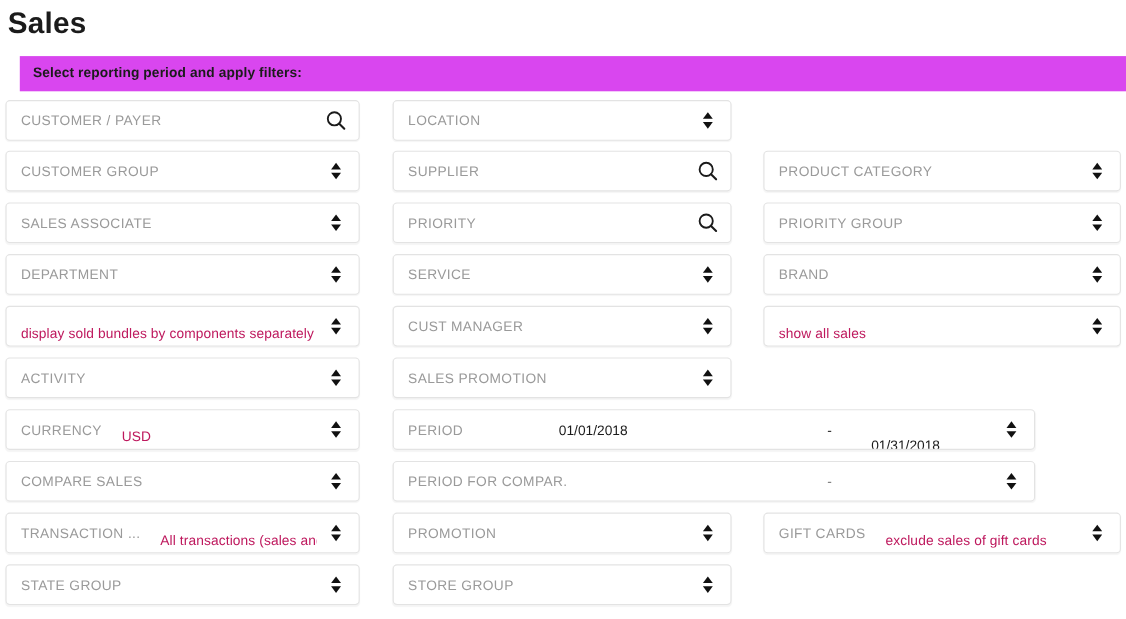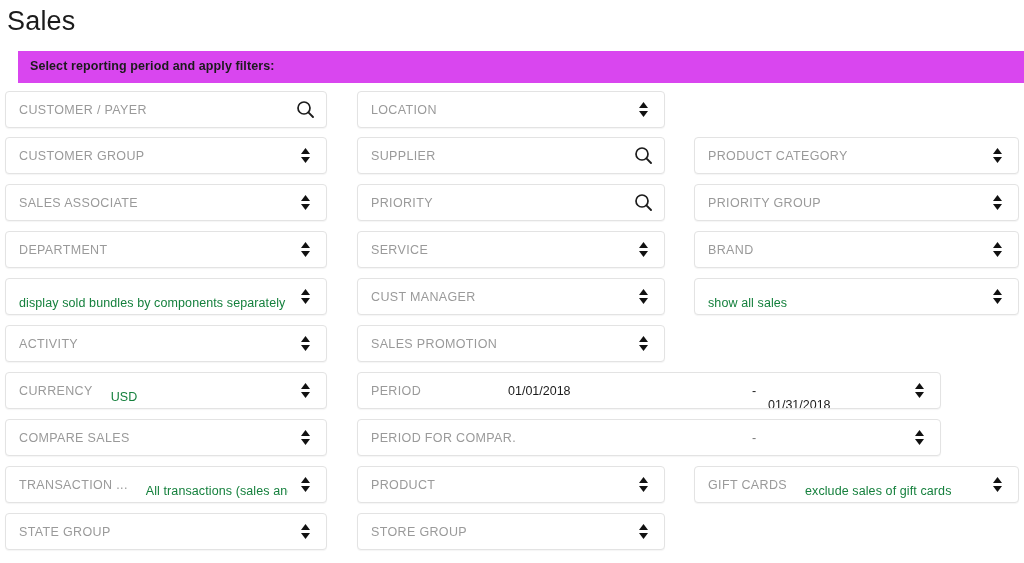--- a/index.html
+++ b/index.html
@@ -15,21 +15,21 @@
     overflow: hidden;
     position: relative;
   }
 
   
   .page-title {
     position: absolute;
     left: 7px;
     top: 2px;
     font-size: 27px;
-    font-weight: 400;
+    font-weight: 700;
     letter-spacing: 0.2px;
     color: #1b1b1b;
     line-height: 38px;
   }
 
   
   .filter-bar {
     position: absolute;
     left: 18px;
     top: 51px;
@@ -79,21 +79,21 @@
   .field-label {
     font-size: 12.5px;
     color: #9a9a9a;
     letter-spacing: 0.35px;
     white-space: nowrap;
     padding-left: 13px;
     flex: 0 0 auto;
   }
   .field-value {
     font-size: 12.5px;
-    color: #15803d;
+    color: #be185d;
     letter-spacing: 0.1px;
     white-space: nowrap;
     padding-left: 13px;
     overflow: hidden;
     flex: 1 1 auto;
     margin-top: 12px;
   }
   
   .value-only {
     padding-left: 13px;
@@ -115,21 +115,21 @@
     font-size: 12.5px;
     color: #1b1b1b;
     position: absolute;
     left: 394px;
   }
   .period-to {
     font-size: 12.5px;
     color: #1b1b1b;
     white-space: nowrap;
     position: absolute;
-    left: 410px;
+    left: 434px;
     margin-top: 28px;
   }
   .compar-dash {
     font-size: 12.5px;
     color: #777777;
     position: absolute;
     left: 394px;
   }
 
   
@@ -352,21 +352,21 @@
     <span class="spacer"></span>
     <span class="icon-slot">
       <svg class="spin-icon" width="13" height="19" viewBox="0 0 13 19">
           <polygon points="6.5,2 11,8 2,8" fill="#111111"></polygon>
           <polygon points="6.5,17 11,11 2,11" fill="#111111"></polygon>
         </svg>
     </span>
   </div>
 
   <div class="field col2" style="top:375px">
-    <span class="field-label">PRODUCT</span>
+    <span class="field-label">PROMOTION</span>
     <span class="spacer"></span>
     <span class="icon-slot">
       <svg class="spin-icon" width="13" height="19" viewBox="0 0 13 19">
           <polygon points="6.5,2 11,8 2,8" fill="#111111"></polygon>
           <polygon points="6.5,17 11,11 2,11" fill="#111111"></polygon>
         </svg>
     </span>
   </div>
 
   <div class="field col2" style="top:422px">

